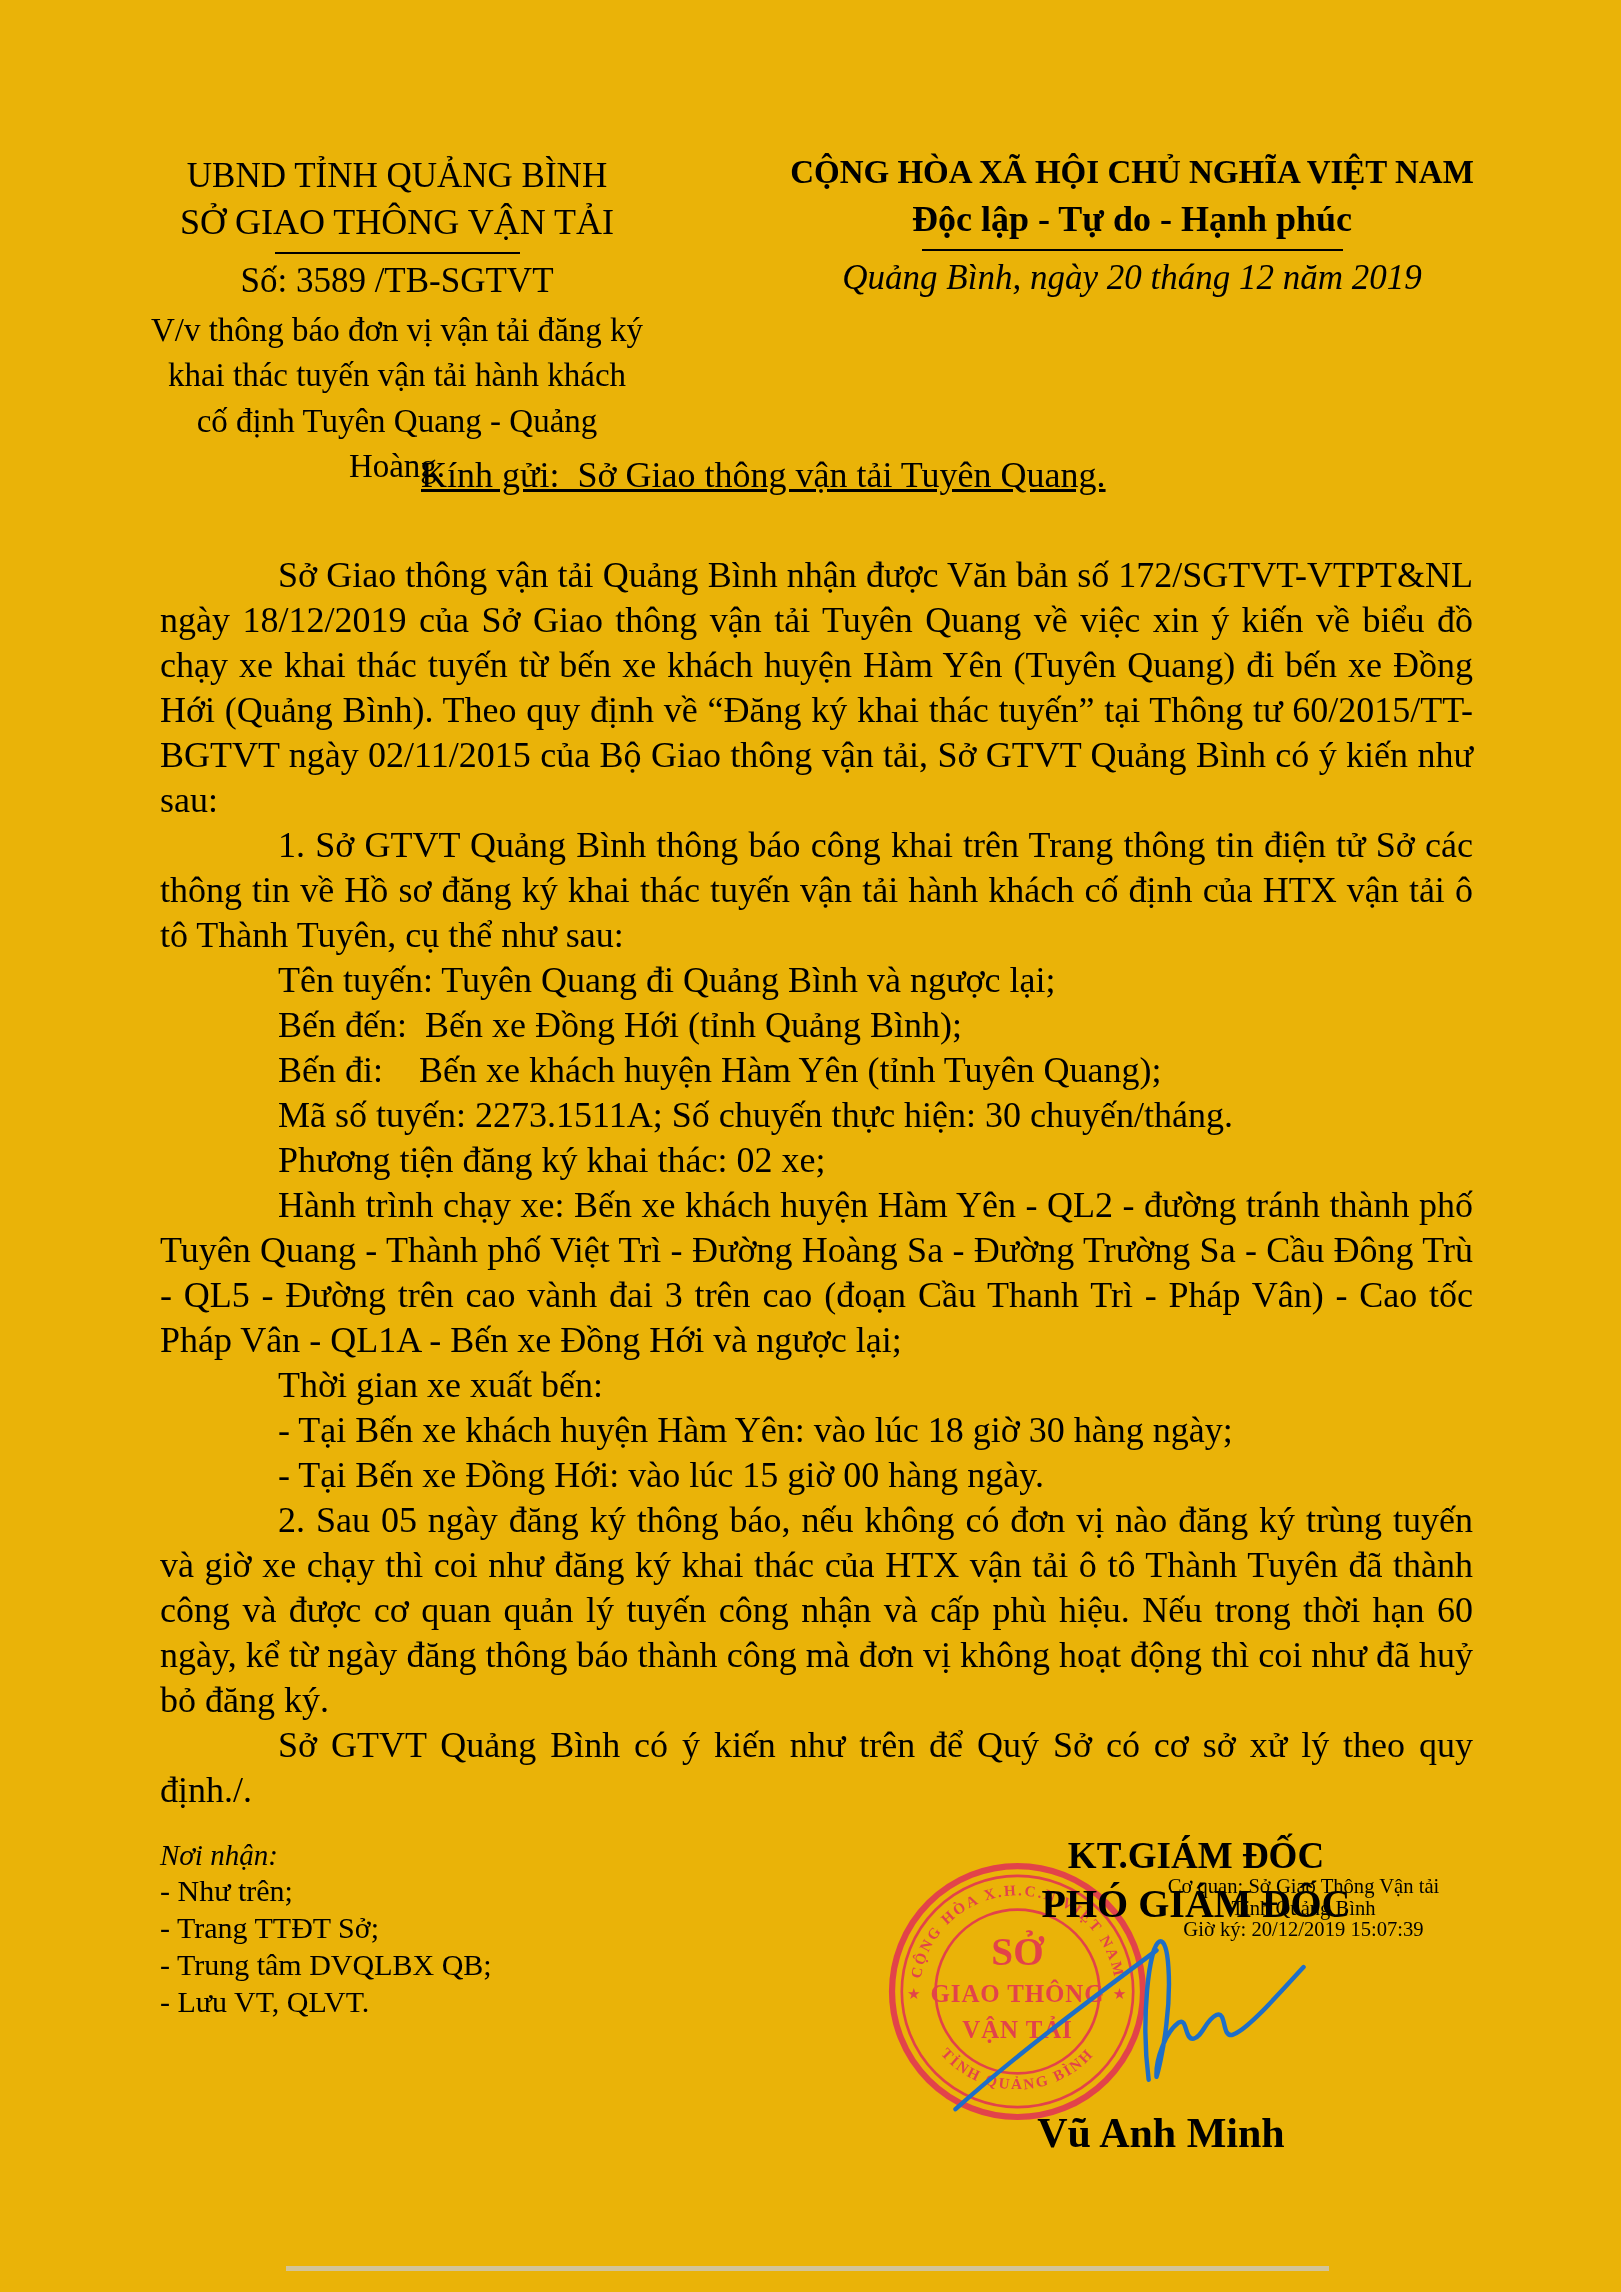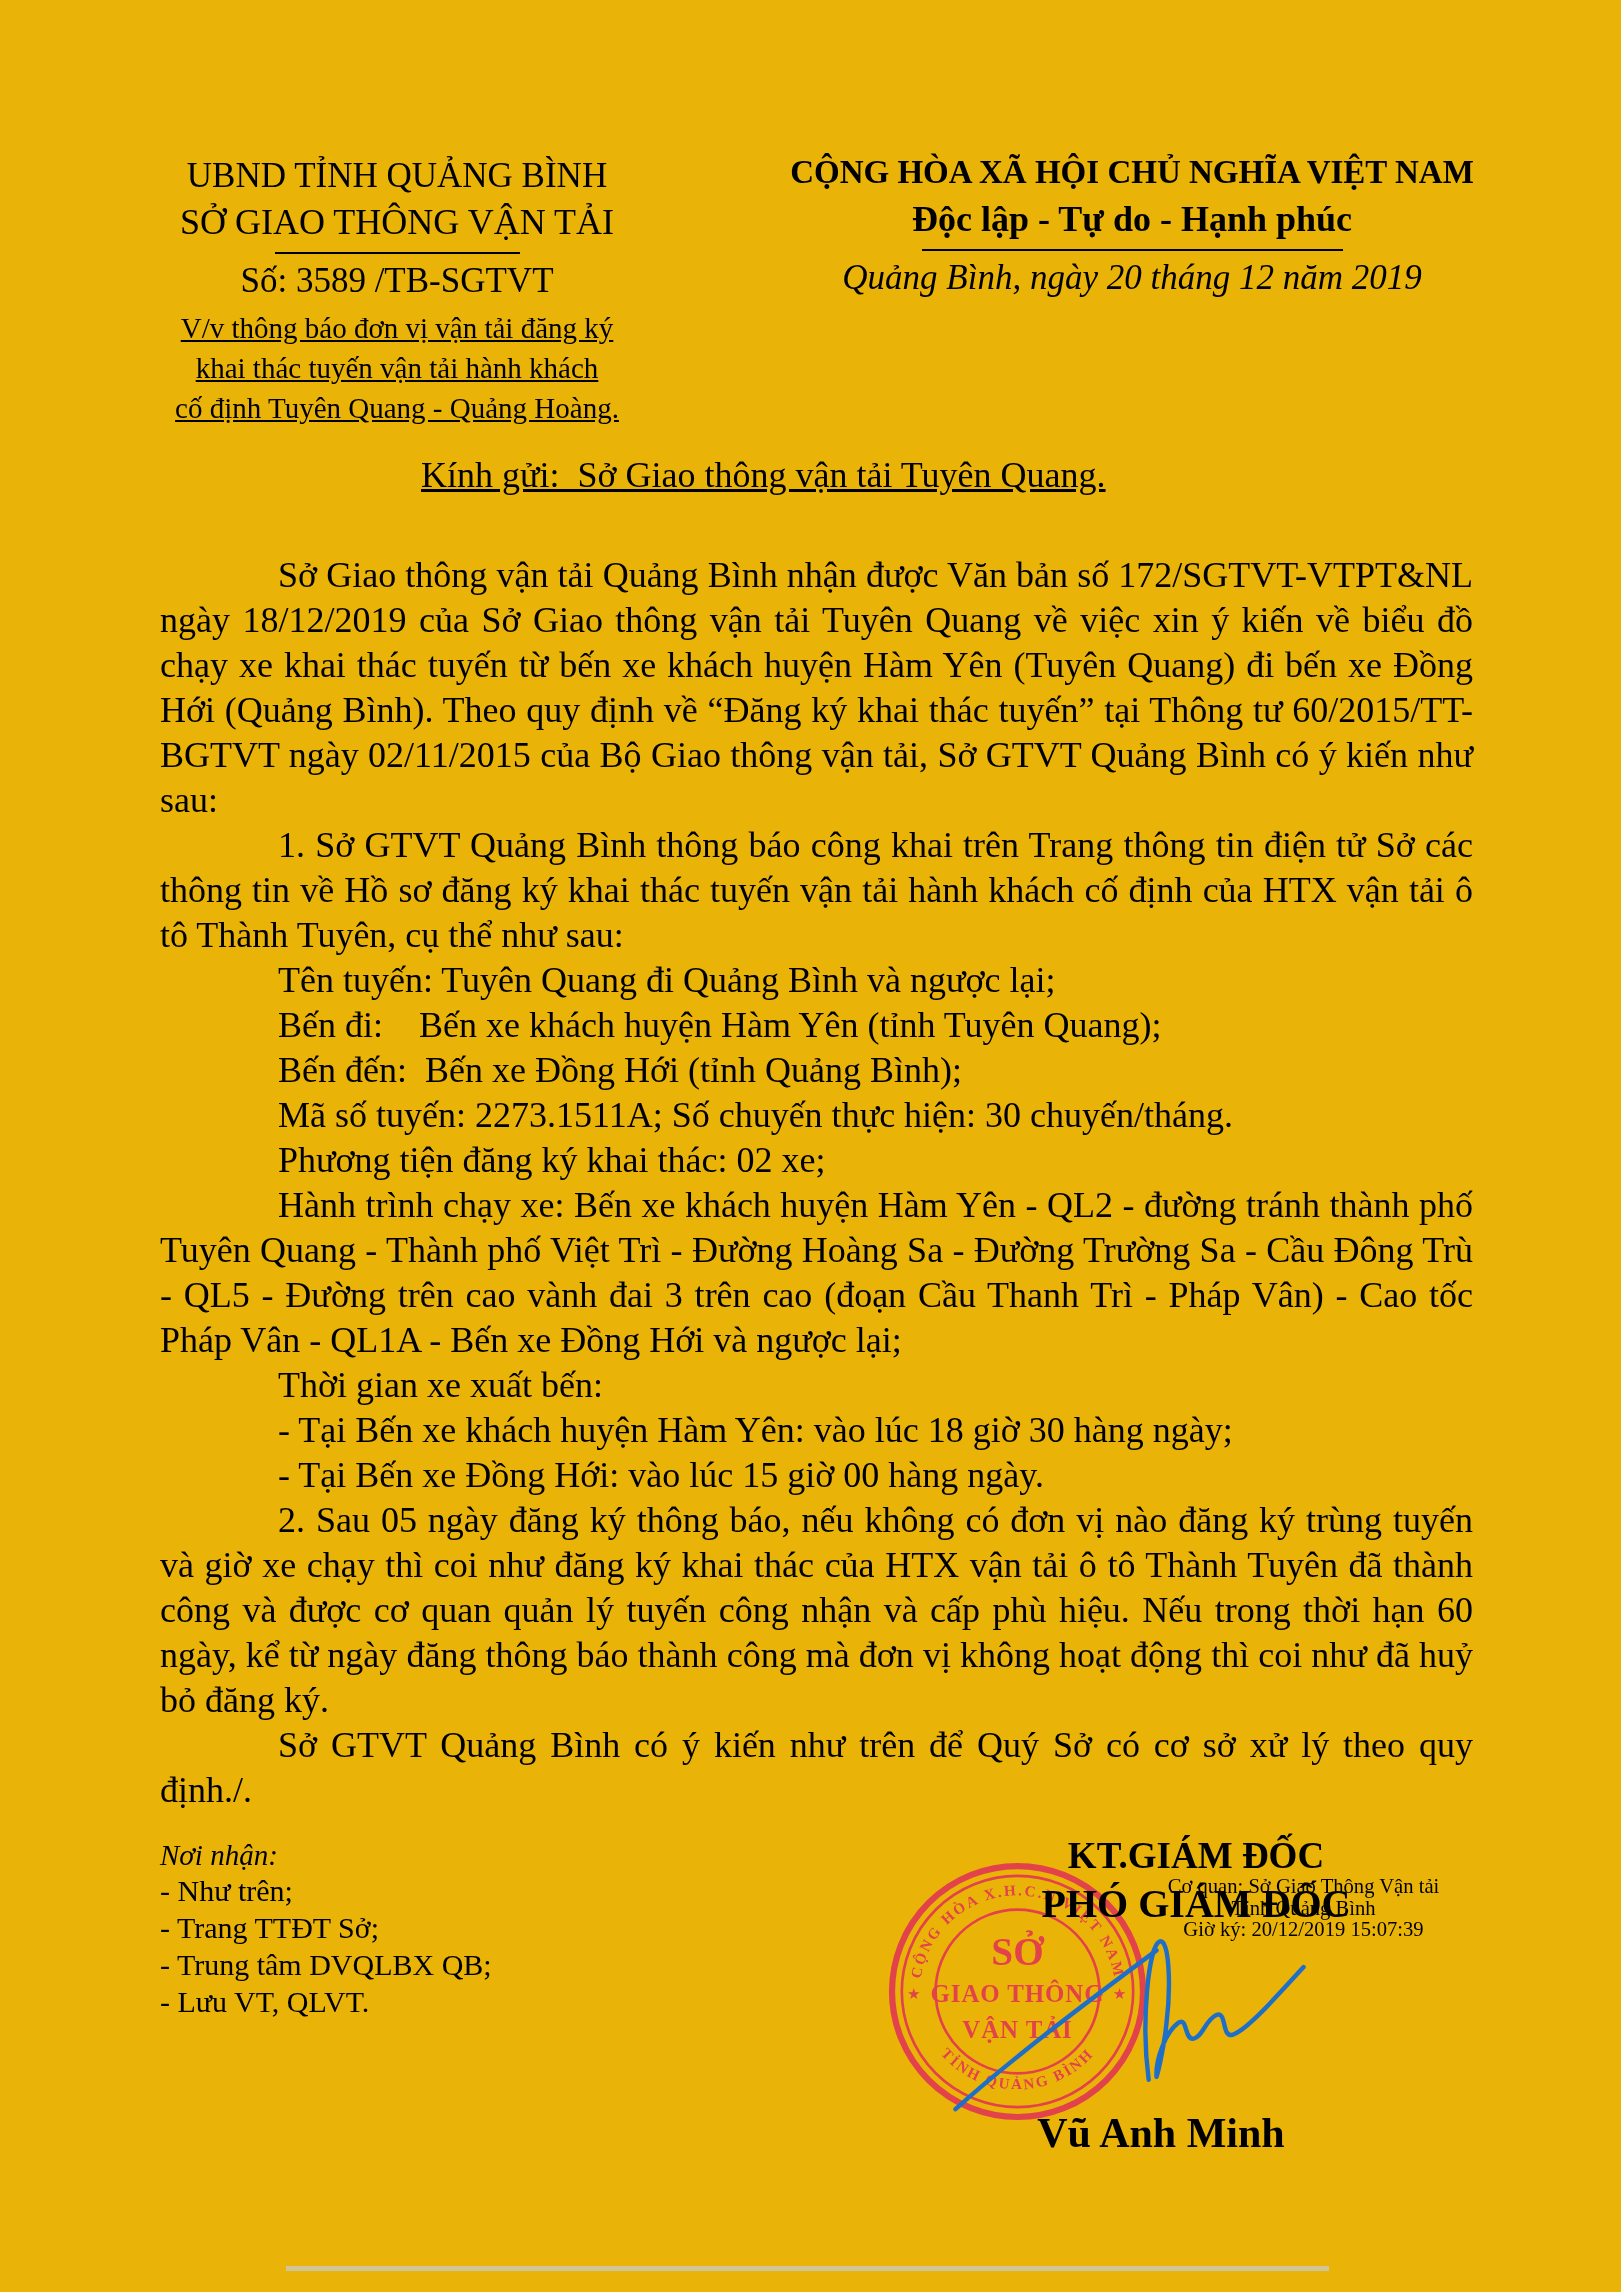--- a/index.html
+++ b/index.html
@@ -14,21 +14,21 @@
   }
   
   .header-left{
     position:absolute; left:147px; top:155px; width:500px;
     text-align:center; line-height:1.2;
   }
   .hl-agency-parent{font-size:35px;}
   .hl-agency-name{font-size:36px; font-weight:normal; margin-top:3.9px;}
   .hl-rule{width:245px; height:0; border-top:2.9px solid #000; margin:7.8px auto 5.9px auto;}
   .hl-doc-number{font-size:35px;}
-  .hl-subject{font-size:29px; line-height:1.38; margin-top:5.9px;text-decoration:underline;}
+  .hl-subject{font-size:33px; line-height:1.38; margin-top:5.9px;}
   .header-right{
     position:absolute; left:774px; top:153px; width:716px;
     text-align:center; line-height:1.2;
   }
   .hr-country{font-size:33px; font-weight:bold;}
   .hr-motto{font-size:36px; font-weight:bold; margin-top:5.9px;}
   .hr-rule{width:421px; height:0; border-top:2.9px solid #000; margin:7.8px auto 5.9px auto;}
   .hr-date{font-size:35px; font-style:italic; margin-top:2px;}
   
   .doc-body{
@@ -92,22 +92,22 @@
     <div class="hr-motto">Độc lập - Tự do - Hạnh phúc</div>
     <div class="hr-rule"></div>
     <div class="hr-date">Quảng Bình, ngày 20 tháng 12 năm 2019</div>
   </div>
 
   <div class="doc-body">
     <p class="salutation">Kính gửi:&nbsp; Sở Giao thông vận tải Tuyên Quang.</p>
     <p>Sở Giao thông vận tải Quảng Bình nhận được Văn bản số 172/SGTVT-VTPT&amp;NL ngày 18/12/2019 của Sở Giao thông vận tải Tuyên Quang về việc xin ý kiến về biểu đồ chạy xe khai thác tuyến từ bến xe khách huyện Hàm Yên (Tuyên Quang) đi bến xe Đồng Hới (Quảng Bình). Theo quy định về “Đăng ký khai thác tuyến” tại Thông tư 60/2015/TT-BGTVT ngày 02/11/2015 của Bộ Giao thông vận tải, Sở GTVT Quảng Bình có ý kiến như sau:</p>
     <p>1. Sở GTVT Quảng Bình thông báo công khai trên Trang thông tin điện tử Sở các thông tin về Hồ sơ đăng ký khai thác tuyến vận tải hành khách cố định của HTX vận tải ô tô Thành Tuyên, cụ thể như sau:</p>
     <p class="no-justify">Tên tuyến: Tuyên Quang đi Quảng Bình và ngược lại;</p>
+    <p class="no-justify">Bến đến:&nbsp; Bến xe Đồng Hới (tỉnh Quảng Bình);</p>
     <p class="no-justify">Bến đi:&nbsp;&nbsp;&nbsp;&nbsp;Bến xe khách huyện Hàm Yên (tỉnh Tuyên Quang);</p>
-    <p class="no-justify">Bến đến:&nbsp; Bến xe Đồng Hới (tỉnh Quảng Bình);</p>
     <p class="no-justify">Mã số tuyến: 2273.1511A; Số chuyến thực hiện: 30 chuyến/tháng.</p>
     <p class="no-justify">Phương tiện đăng ký khai thác: 02 xe;</p>
     <p>Hành trình chạy xe: Bến xe khách huyện Hàm Yên - QL2 - đường tránh thành phố Tuyên Quang - Thành phố Việt Trì - Đường Hoàng Sa - Đường Trường Sa - Cầu Đông Trù - QL5 - Đường trên cao vành đai 3 trên cao (đoạn Cầu Thanh Trì - Pháp Vân) - Cao tốc Pháp Vân - QL1A - Bến xe Đồng Hới và ngược lại;</p>
     <p class="no-justify">Thời gian xe xuất bến:</p>
     <p class="no-justify">- Tại Bến xe khách huyện Hàm Yên: vào lúc 18 giờ 30 hàng ngày;</p>
     <p class="no-justify">- Tại Bến xe Đồng Hới: vào lúc 15 giờ 00 hàng ngày.</p>
     <p>2. Sau 05 ngày đăng ký thông báo, nếu không có đơn vị nào đăng ký trùng tuyến và giờ xe chạy thì coi như đăng ký khai thác của HTX vận tải ô tô Thành Tuyên đã thành công và được cơ quan quản lý tuyến công nhận và cấp phù hiệu. Nếu trong thời hạn 60 ngày, kể từ ngày đăng thông báo thành công mà đơn vị không hoạt động thì coi như đã huỷ bỏ đăng ký.</p>
     <p>Sở GTVT Quảng Bình có ý kiến như trên để Quý Sở có cơ sở xử lý theo quy định./.</p>
   </div>
 

